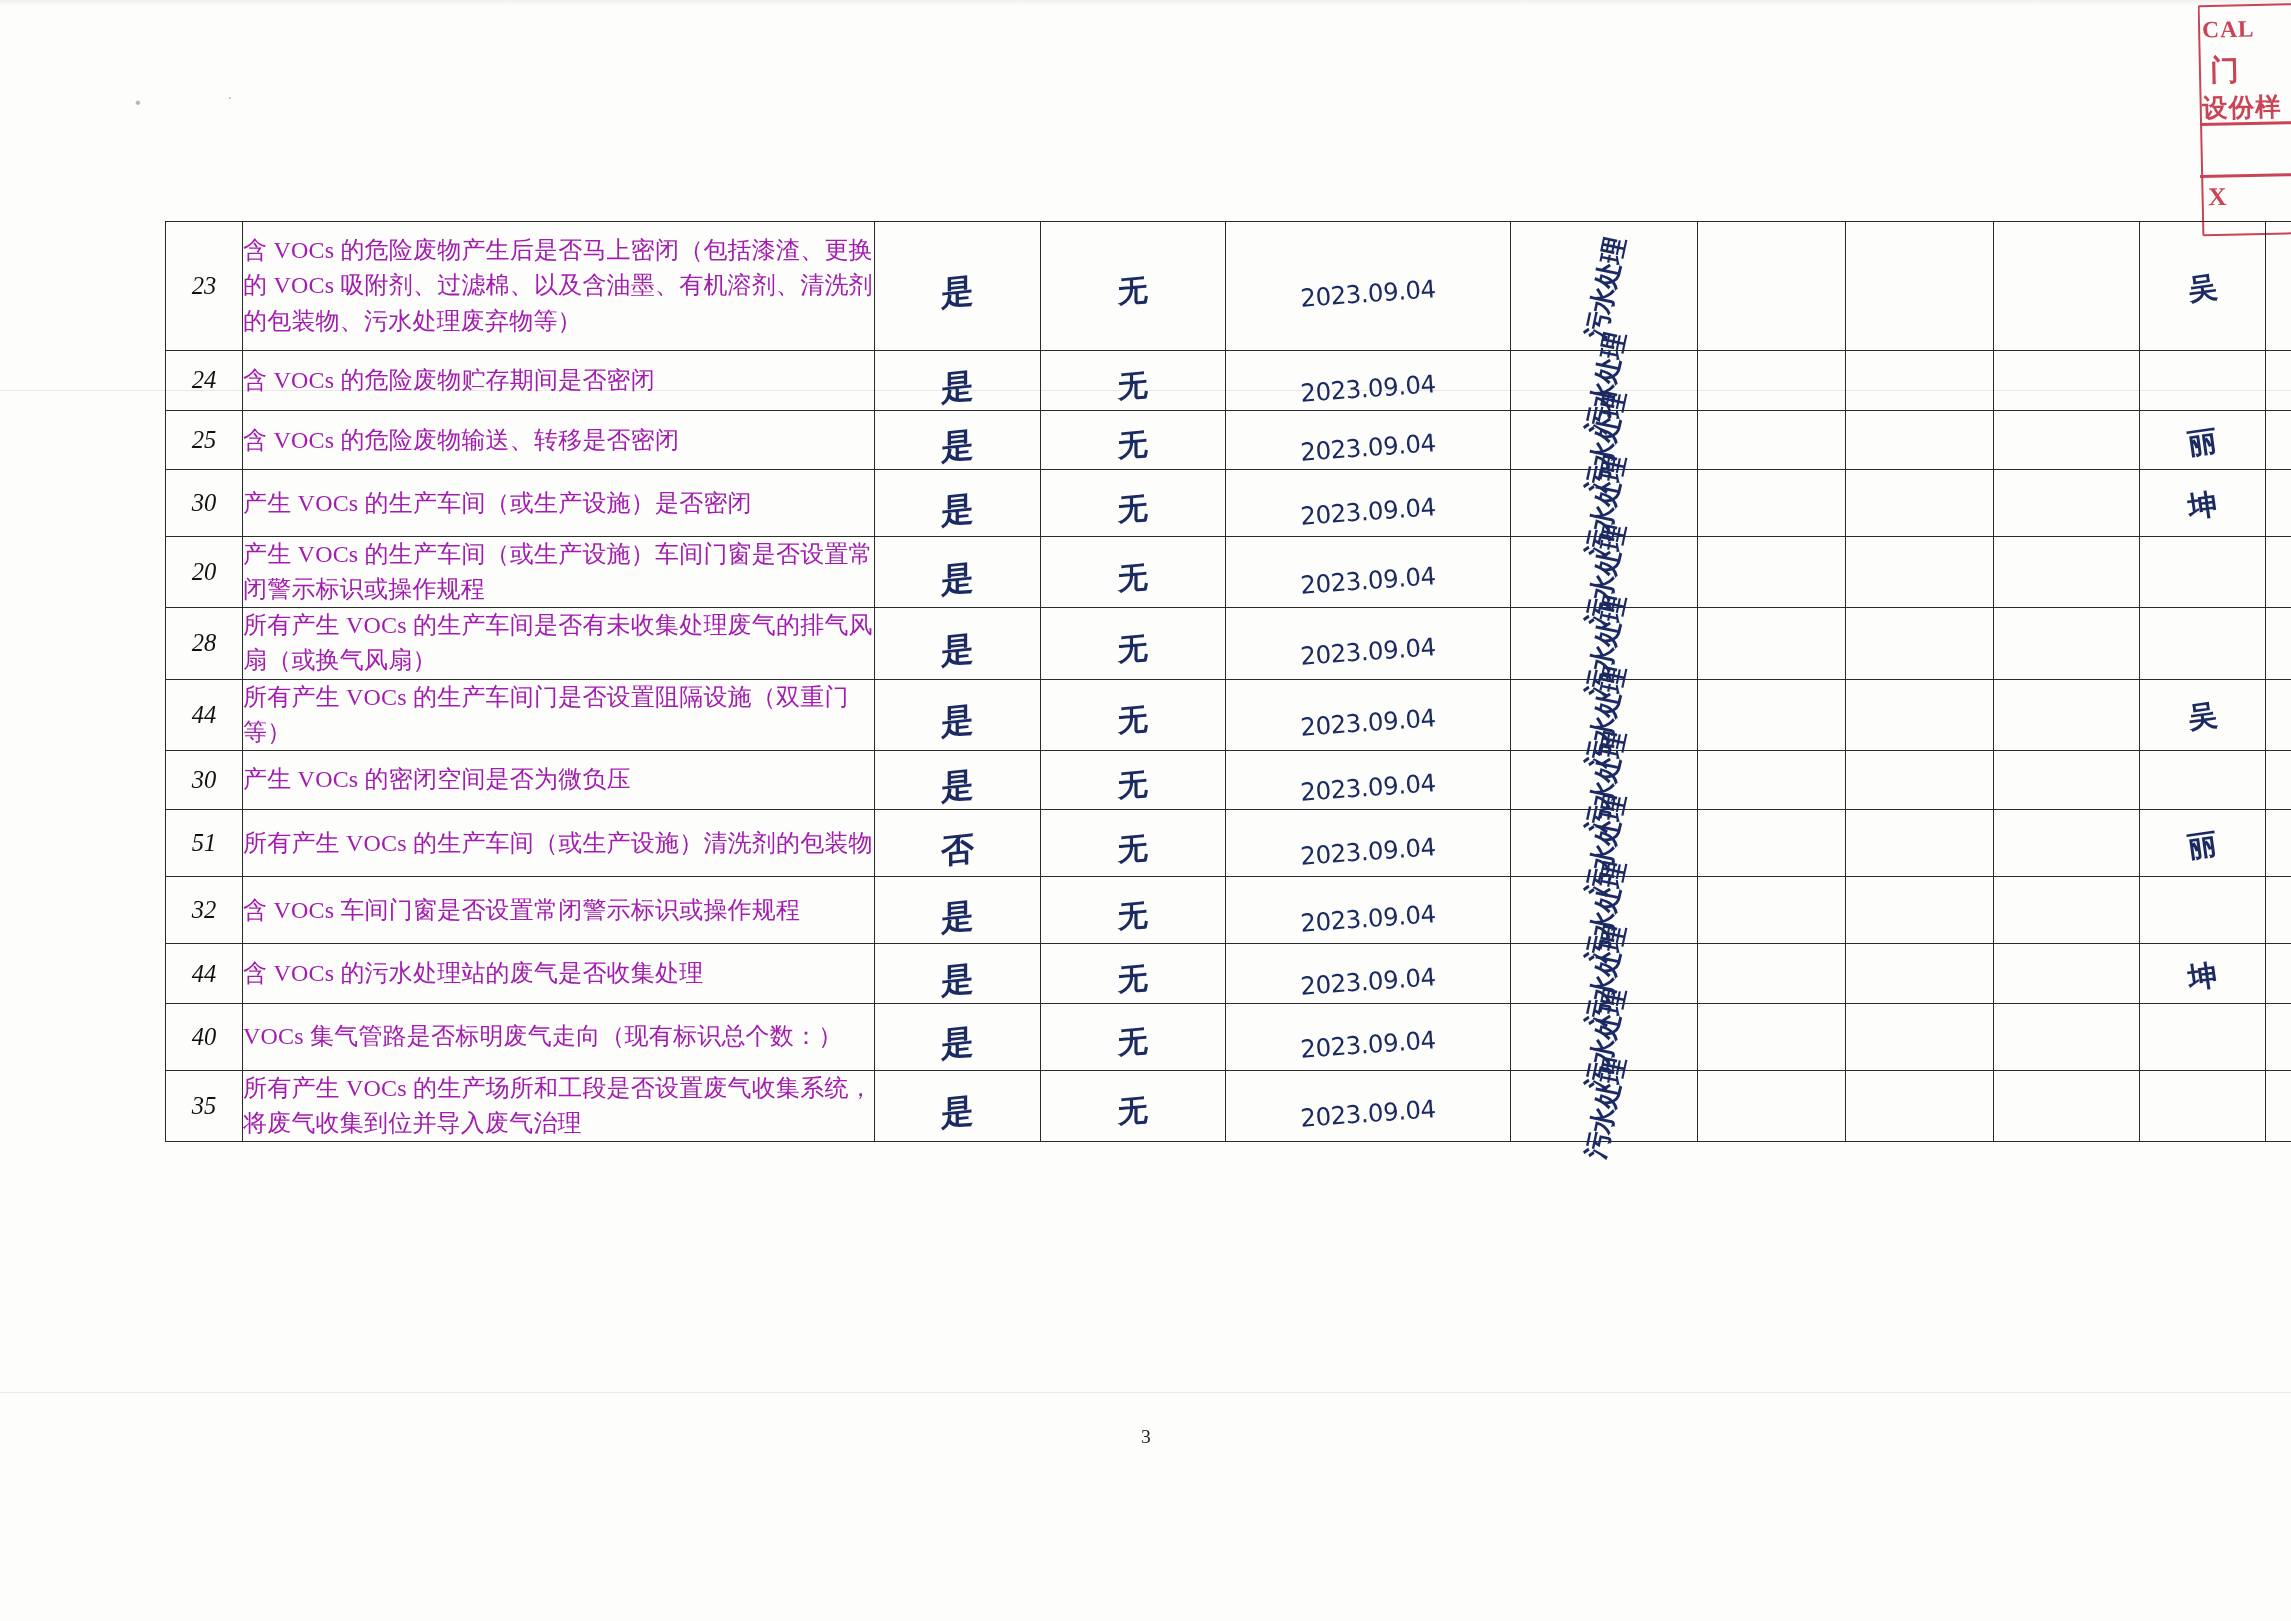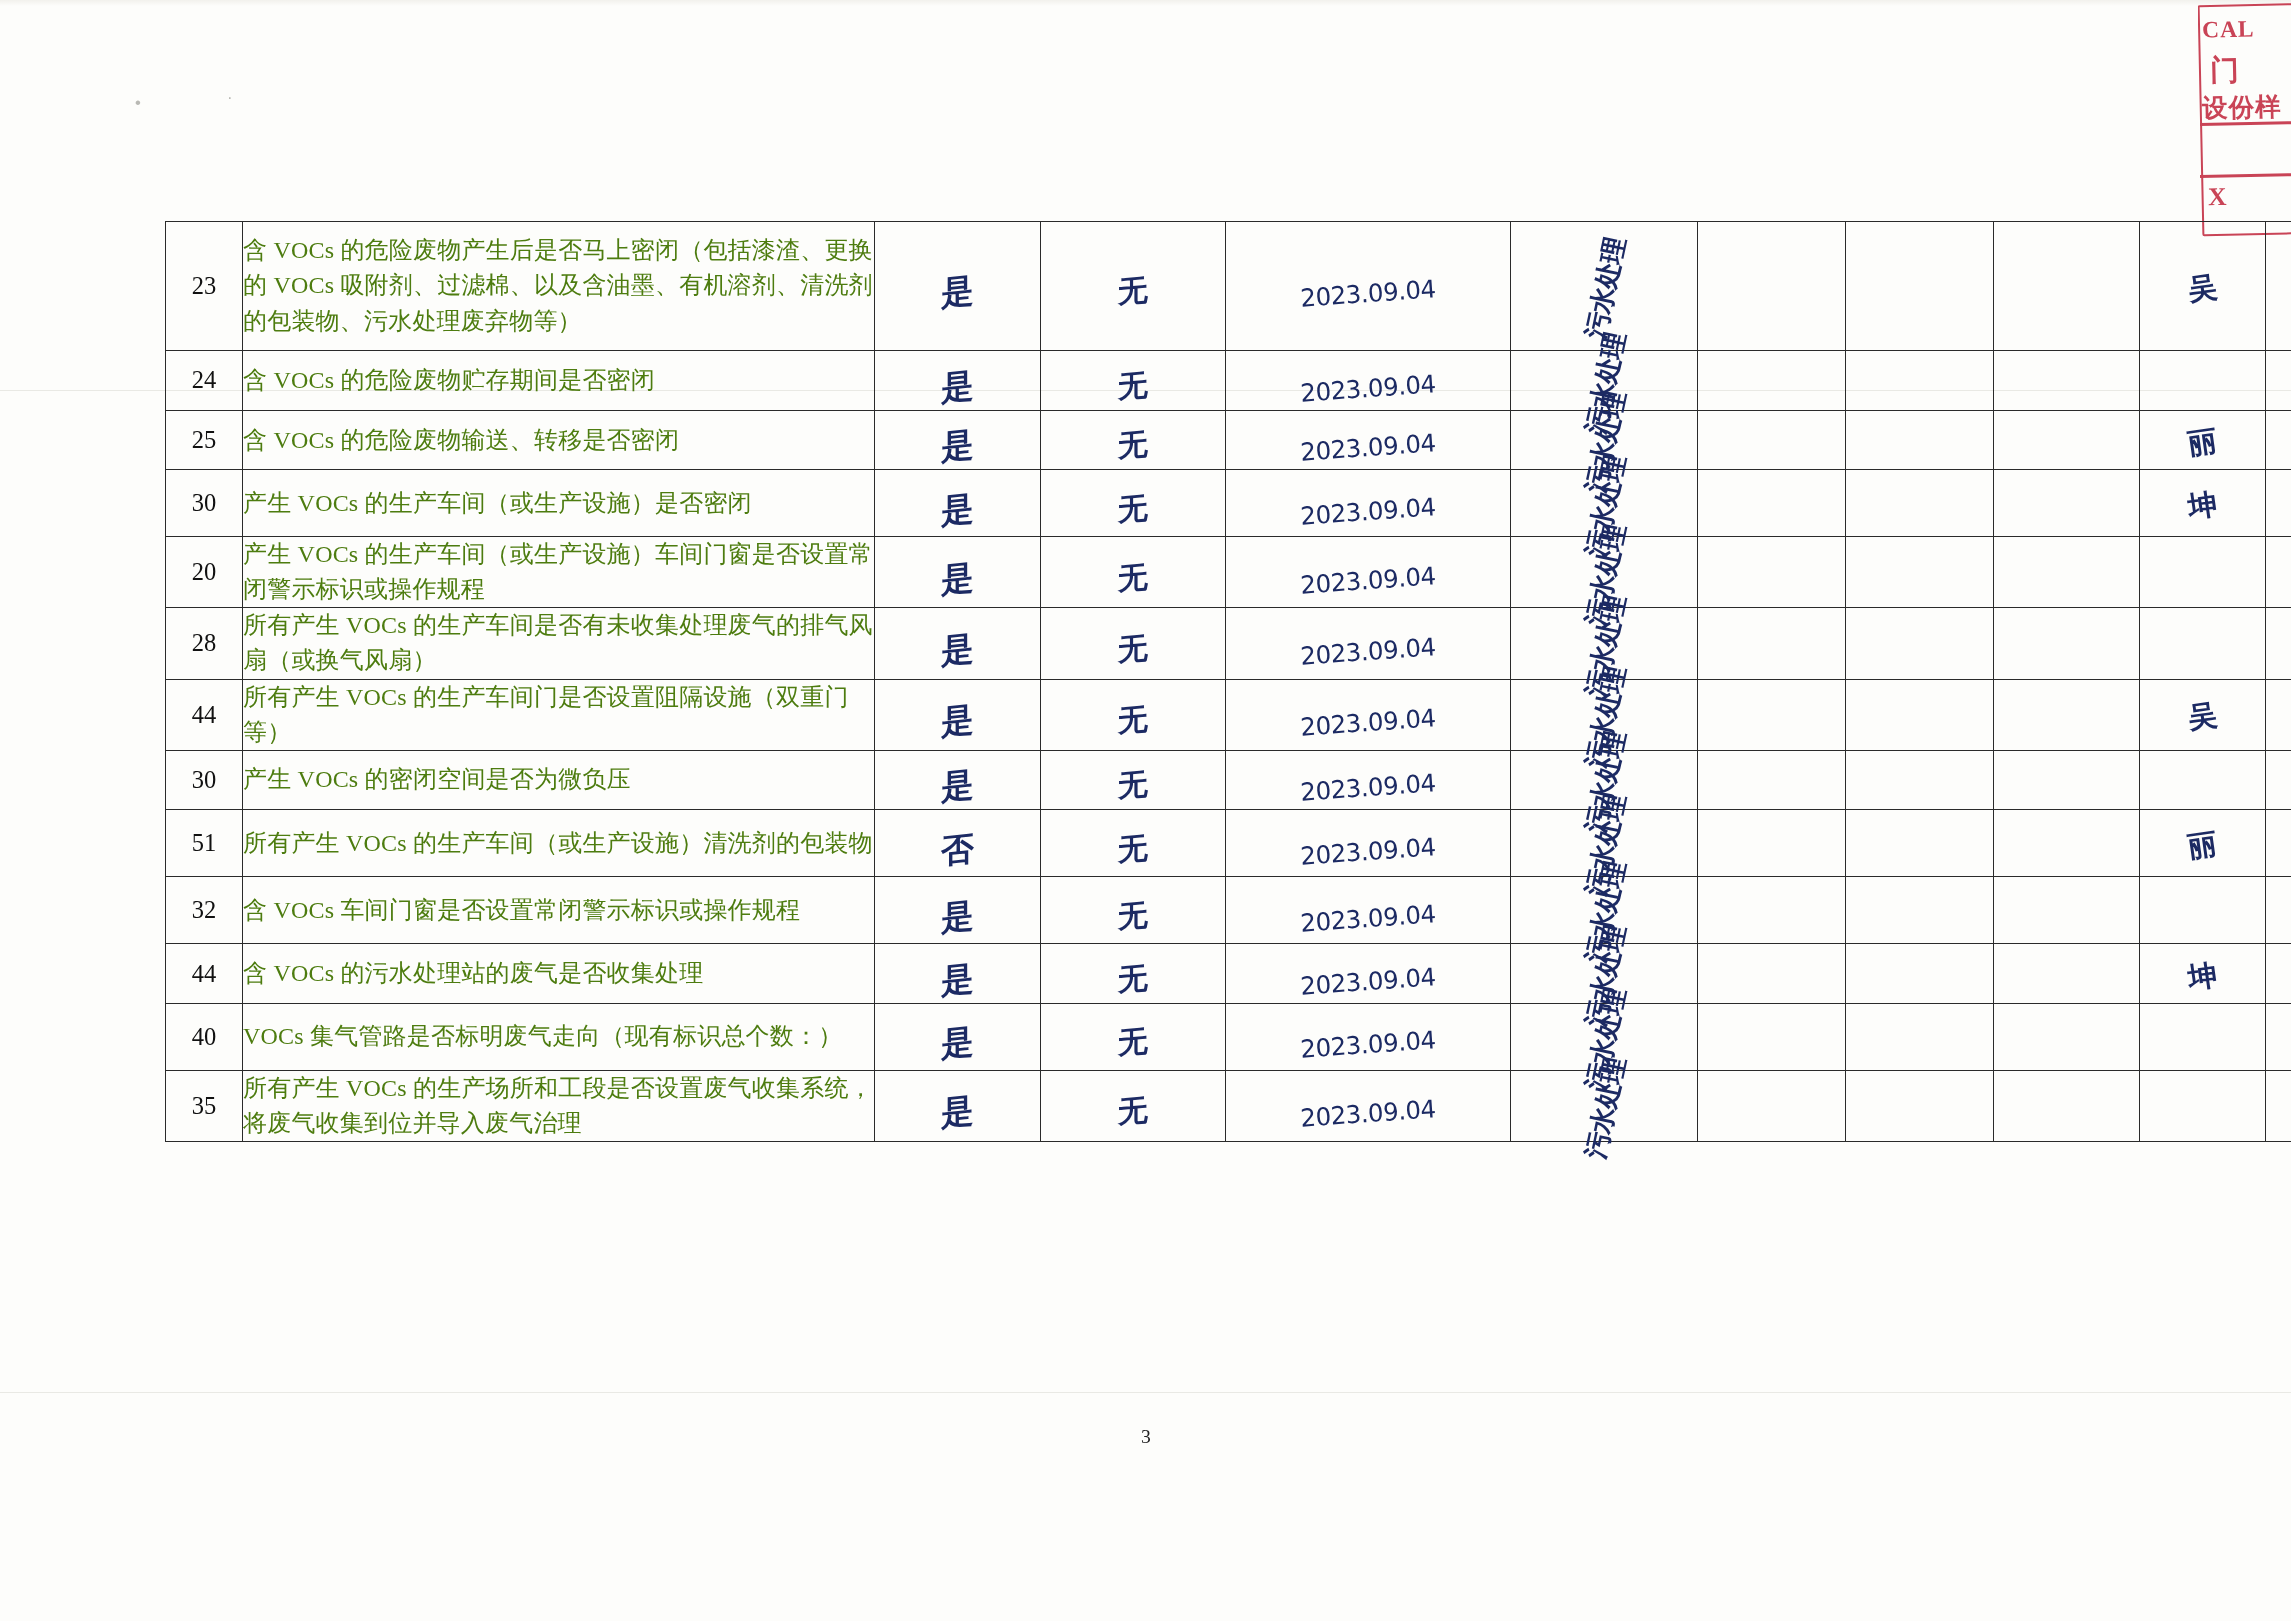--- a/index.html
+++ b/index.html
@@ -105,26 +105,27 @@
     vertical-align: middle;
     padding: 0;
     position: relative;
   }
   td.c-no {
     width: 76px;
     text-align: center;
     font-size: 24.5px;
     color: #111;
     font-family: "Liberation Serif", serif;
+    font-style: italic;
   }
   td.c-item {
     width: 631px;
     font-size: 24px;
     line-height: 1.46;
-    color: #4d7c0f;
+    color: #a21caf;
     padding: 7.8px 9.8px 7.8px 11.8px;
     font-family: "Liberation Serif", serif;
     letter-spacing: 0.2px;
   }
   td.c-a { width: 165px; }
   td.c-b { width: 184px; }
   td.c-c { width: 284px; }
   td.c-d { width: 186px; }
   td.c-e { width: 147px; }
   td.c-f { width: 147px; }

